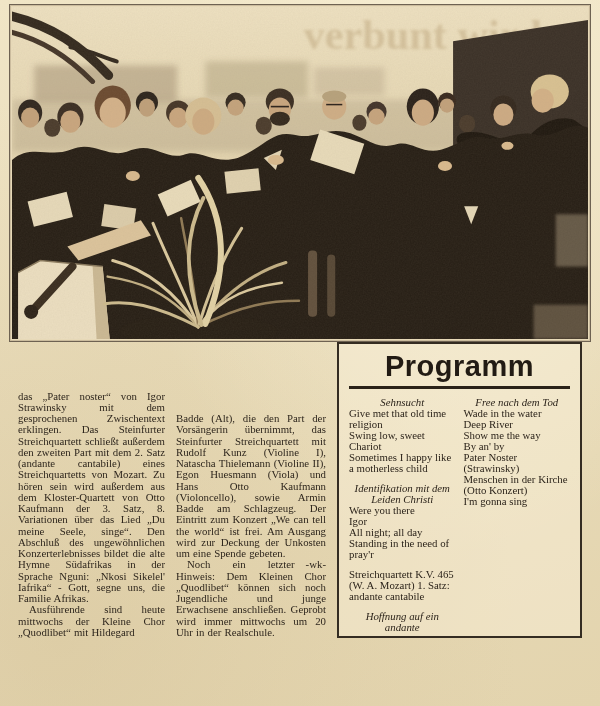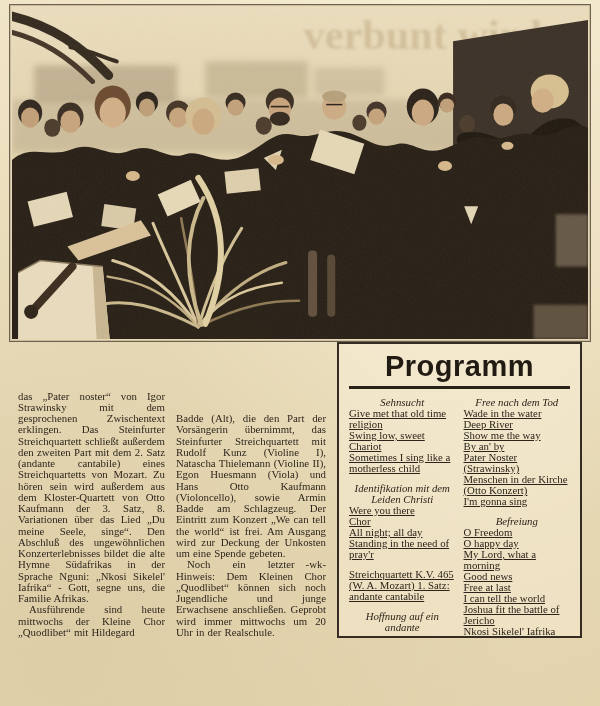--- a/index.html
+++ b/index.html
@@ -49,21 +49,21 @@
   .program-rule{border-bottom:3px solid #2a2218;margin:0 0 8px;}
   .program-cols{
     display:flex;gap:8px;font-size:10.8px;line-height:11px;color:#2c241b;
   }
   .pcol{flex:1;min-width:0;}
   .psec{margin:0 0 9px;}
   .psec-heading{
     font-style:italic;text-align:center;margin:0;color:#2c241b;
   }
   .psec-heading:empty{display:none;}
-  .psong{margin:0;text-decoration:underline;}
+  .psong{margin:0;}
 </style>
 </head>
 <body>
 
 <div class="page">
 
 
   <div class="photo-frame">
     <svg viewBox="0 0 572 330" preserveAspectRatio="none" xmlns="http://www.w3.org/2000/svg">
       <defs>
@@ -225,26 +225,26 @@
     <div class="program-box">
       <div class="program-title">Programm</div>
       <div class="program-rule"></div>
       <div class="program-cols">
 
         <div class="pcol">
           <div class="psec">
             <p class="psec-heading">Sehnsucht</p>
             <p class="psong">Give met that old time religion</p>
             <p class="psong">Swing low, sweet Chariot</p>
-            <p class="psong">Sometimes I sing like a motherless child</p>
+            <p class="psong">Sometimes I happy like a motherless child</p>
           </div>
           <div class="psec">
             <p class="psec-heading">Identifikation mit dem Leiden Christi</p>
             <p class="psong">Were you there</p>
-            <p class="psong">Chor</p>
+            <p class="psong">Igor</p>
             <p class="psong">All night; all day</p>
             <p class="psong">Standing in the need of pray'r</p>
           </div>
           <div class="psec">
 
             <p class="psong">Streichquartett K.V. 465 (W. A. Mozart) 1. Satz: andante cantabile</p>
           </div>
           <div class="psec">
             <p class="psec-heading">Hoffnung auf ein andante</p>
           </div>
@@ -254,30 +254,19 @@
           <div class="psec">
             <p class="psec-heading">Free nach dem Tod</p>
             <p class="psong">Wade in the water</p>
             <p class="psong">Deep River</p>
             <p class="psong">Show me the way</p>
             <p class="psong">By an' by</p>
             <p class="psong">Pater Noster (Strawinsky)</p>
             <p class="psong">Menschen in der Kirche (Otto Konzert)</p>
             <p class="psong">I'm gonna sing</p>
           </div>
-          <div class="psec">
-            <p class="psec-heading">Befreiung</p>
-            <p class="psong">O Freedom</p>
-            <p class="psong">O happy day</p>
-            <p class="psong">My Lord, what a morning</p>
-            <p class="psong">Good news</p>
-            <p class="psong">Free at last</p>
-            <p class="psong">I can tell the world</p>
-            <p class="psong">Joshua fit the battle of Jericho</p>
-            <p class="psong">Nkosi Sikelel' Iafrika</p>
-          </div>
         </div>
 
       </div>
     </div>
 
   </div>
 </div>
 
 </body></html>

